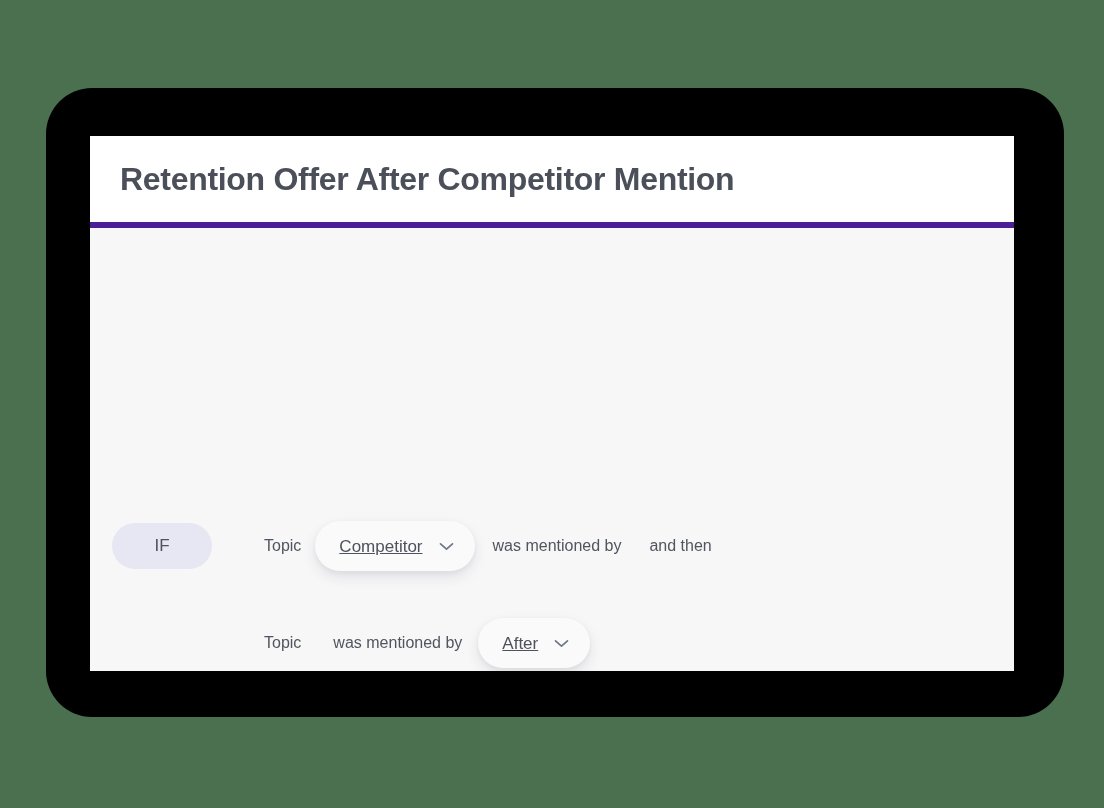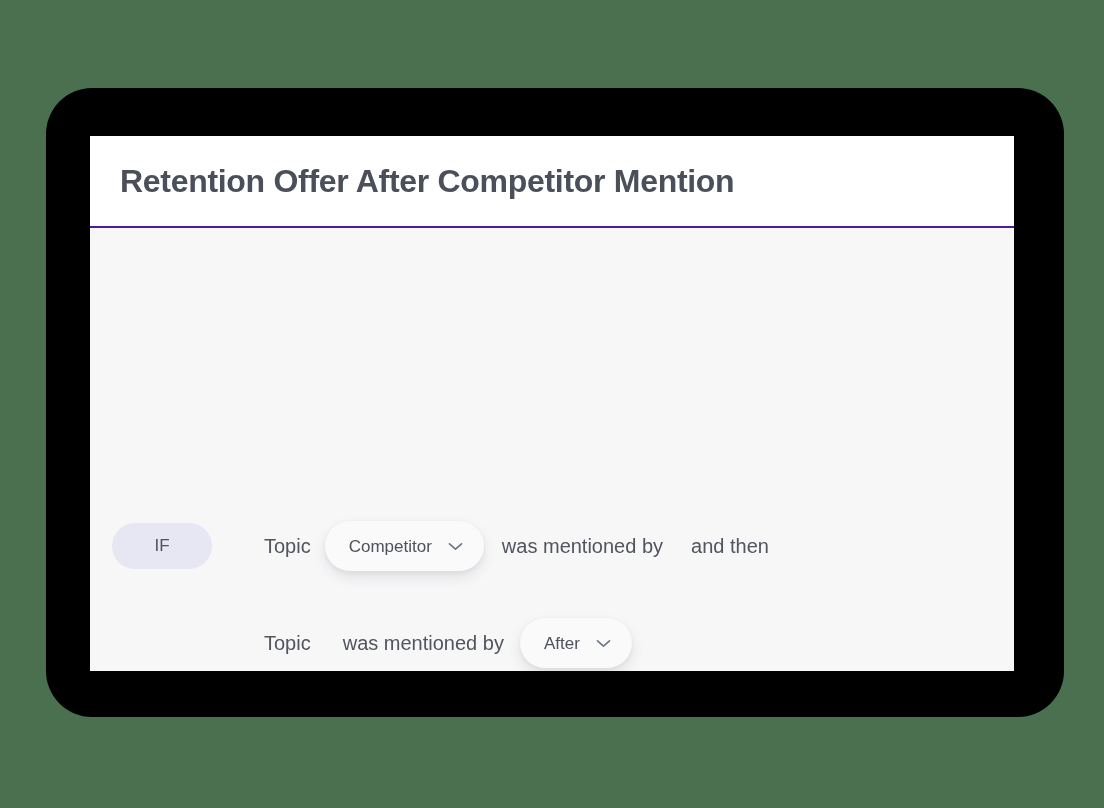--- a/index.html
+++ b/index.html
@@ -40,40 +40,40 @@
     flex-direction: column;
   }
 
   .card-header {
     background: #ffffff;
     height: 92px;
     flex: 0 0 92px;
     display: flex;
     align-items: center;
     padding: 0 30px;
-    border-bottom: 2px solid #4c1d95;
+    border-bottom: 6px solid #4c1d95;
   }
 
   .card-title {
     font-size: 32px;
     font-weight: 700;
     color: #4a4f59;
     letter-spacing: -0.3px;
     line-height: 1;
   }
 
   .card-body {
     flex: 1 1 auto;
     position: relative;
     padding: 0 22px;
   }
 
   
   .txt {
-    font-size: 20px;
+    font-size: 16px;
     color: #50555e;
     white-space: nowrap;
     line-height: 1;
   }
 
   
   .rule-row {
     position: absolute;
     display: flex;
     align-items: center;
@@ -110,20 +110,21 @@
                 0 2px 5px rgba(30, 35, 45, 0.05);
     cursor: pointer;
     flex: 0 0 auto;
   }
 
   .pill-label {
     font-size: 17px;
     color: #4d525c;
     line-height: 1;
     white-space: nowrap;
+    text-decoration: underline;
   }
 
   .chev {
     width: 15px;
     height: 9px;
     flex: 0 0 auto;
     display: block;
   }
   .chev path {
     stroke: #6e7687;

